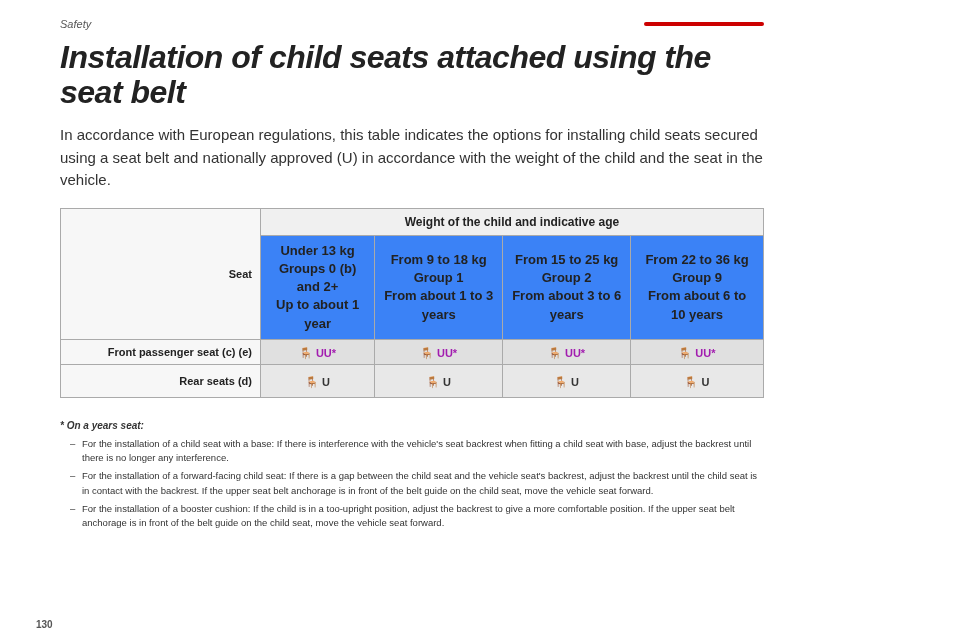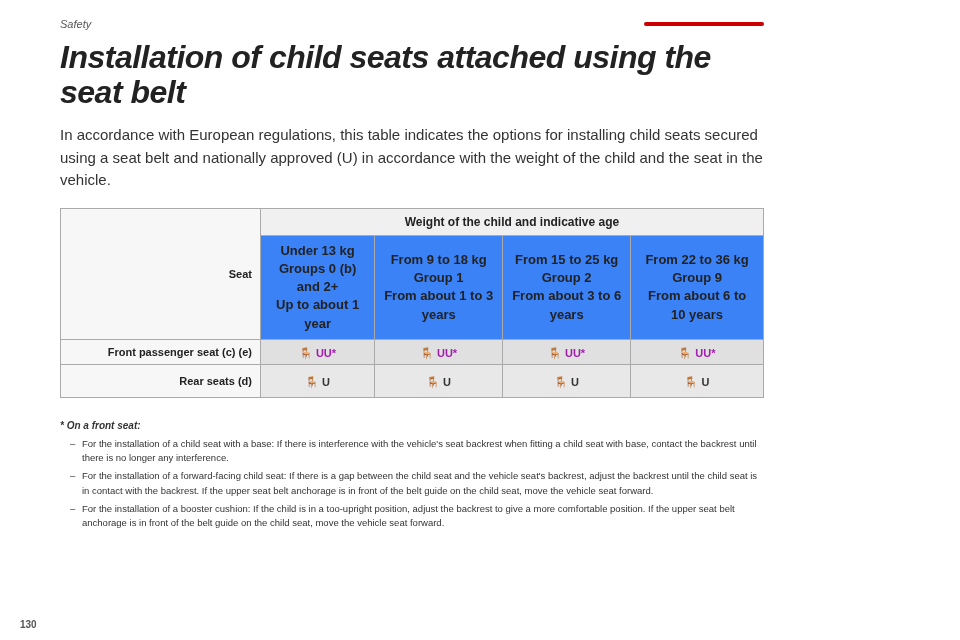--- a/index.html
+++ b/index.html
@@ -131,21 +131,21 @@
       font-size: 9.5px;
     }
     .footnote-section ul li::before {
       content: "–";
       position: absolute;
       left: 0;
     }
     .page-number {
       position: absolute;
       bottom: 10px;
-      left: 20px;
+      left: 36px;
       font-size: 10px;
       color: #555;
       font-weight: bold;
     }
   </style>
 </head>
 <body>
 
 <div class="page">
 
@@ -223,22 +223,22 @@
           <span class="icon-u" style="font-size: 11px;">🪑 U</span>
         </td>
         <td class="data-cell-light">
           <span class="icon-u" style="font-size: 11px;">🪑 U</span>
         </td>
       </tr>
     </tbody>
   </table>
 
   <div class="footnote-section">
-    <div class="fn-title">* On a front seat:</div>
+    <div class="fn-title">* On a years seat:</div>
     <ul>
-      <li>For the installation of a child seat with a base: If there is interference with the vehicle's seat backrest when fitting a child seat with base, contact the backrest until there is no longer any interference.</li>
+      <li>For the installation of a child seat with a base: If there is interference with the vehicle's seat backrest when fitting a child seat with base, adjust the backrest until there is no longer any interference.</li>
       <li>For the installation of a forward-facing child seat: If there is a gap between the child seat and the vehicle seat's backrest, adjust the backrest until the child seat is in contact with the backrest. If the upper seat belt anchorage is in front of the belt guide on the child seat, move the vehicle seat forward.</li>
       <li>For the installation of a booster cushion: If the child is in a too-upright position, adjust the backrest to give a more comfortable position. If the upper seat belt anchorage is in front of the belt guide on the child seat, move the vehicle seat forward.</li>
     </ul>
   </div>
 
   <div class="page-number">130</div>
 </div>
 
 </body></html>

